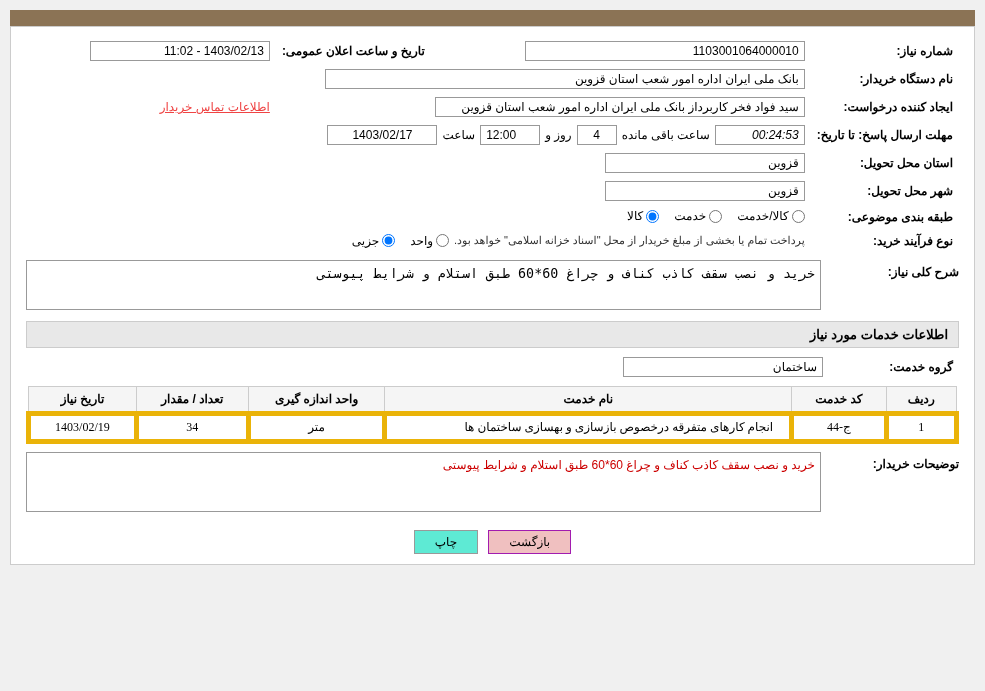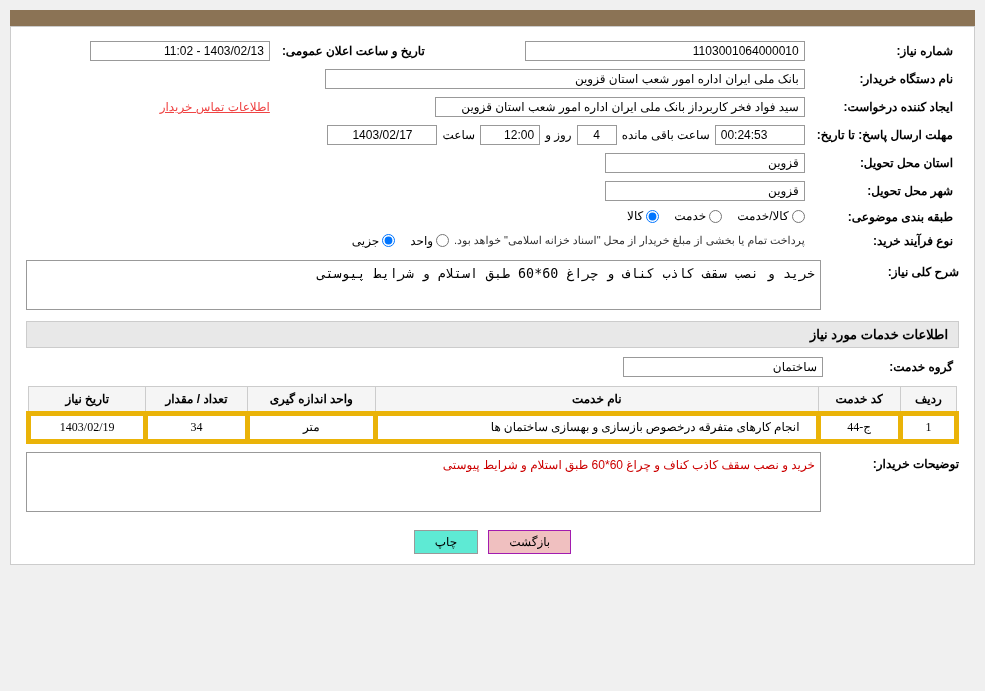--- a/index.html
+++ b/index.html
@@ -101,21 +101,21 @@
       resize: none;
     }
     .services-table {
       width: 100%;
       border-collapse: collapse;
       margin: 5px 0;
     }
     .services-table th {
       background: #f5f5f5;
       border: 1px solid #ccc;
-      padding: 5px 8px;
+      padding: 5px 16px;
       text-align: center;
       font-weight: bold;
     }
     .services-table td {
       border: 5px solid #eab308;
       padding: 4px 16px;
       text-align: center;
       font-family: Liberation Serif, serif;
     }
     .services-table .col-name {
@@ -198,25 +198,25 @@
         </td>
         <td class="value-cell">
           <span class="link-blue">اطلاعات تماس خریدار</span>
         </td>
       </tr>
 
       <tr>
         <td class="label-cell">مهلت ارسال پاسخ: تا تاریخ:</td>
         <td colspan="3">
           <div class="row-flex">
-            <span class="input-box" style="width:90px; text-align:left;">00:24:53</span>
+            <span class="input-box" style="width:90px; text-align:right;font-style:italic;">00:24:53</span>
             <span>ساعت باقی مانده</span>
             <span class="input-box" style="width:40px; text-align:center;">4</span>
             <span>روز و</span>
-            <span class="input-box" style="width:60px; text-align:right;">12:00</span>
+            <span class="input-box" style="width:60px; text-align:left;">12:00</span>
             <span>ساعت</span>
             <span class="input-box" style="width:110px; text-align:center;">1403/02/17</span>
           </div>
         </td>
       </tr>
 
       <tr>
         <td class="label-cell">استان محل تحویل:</td>
         <td colspan="3">
           <span class="input-box" style="width:200px;">قزوین</span>

